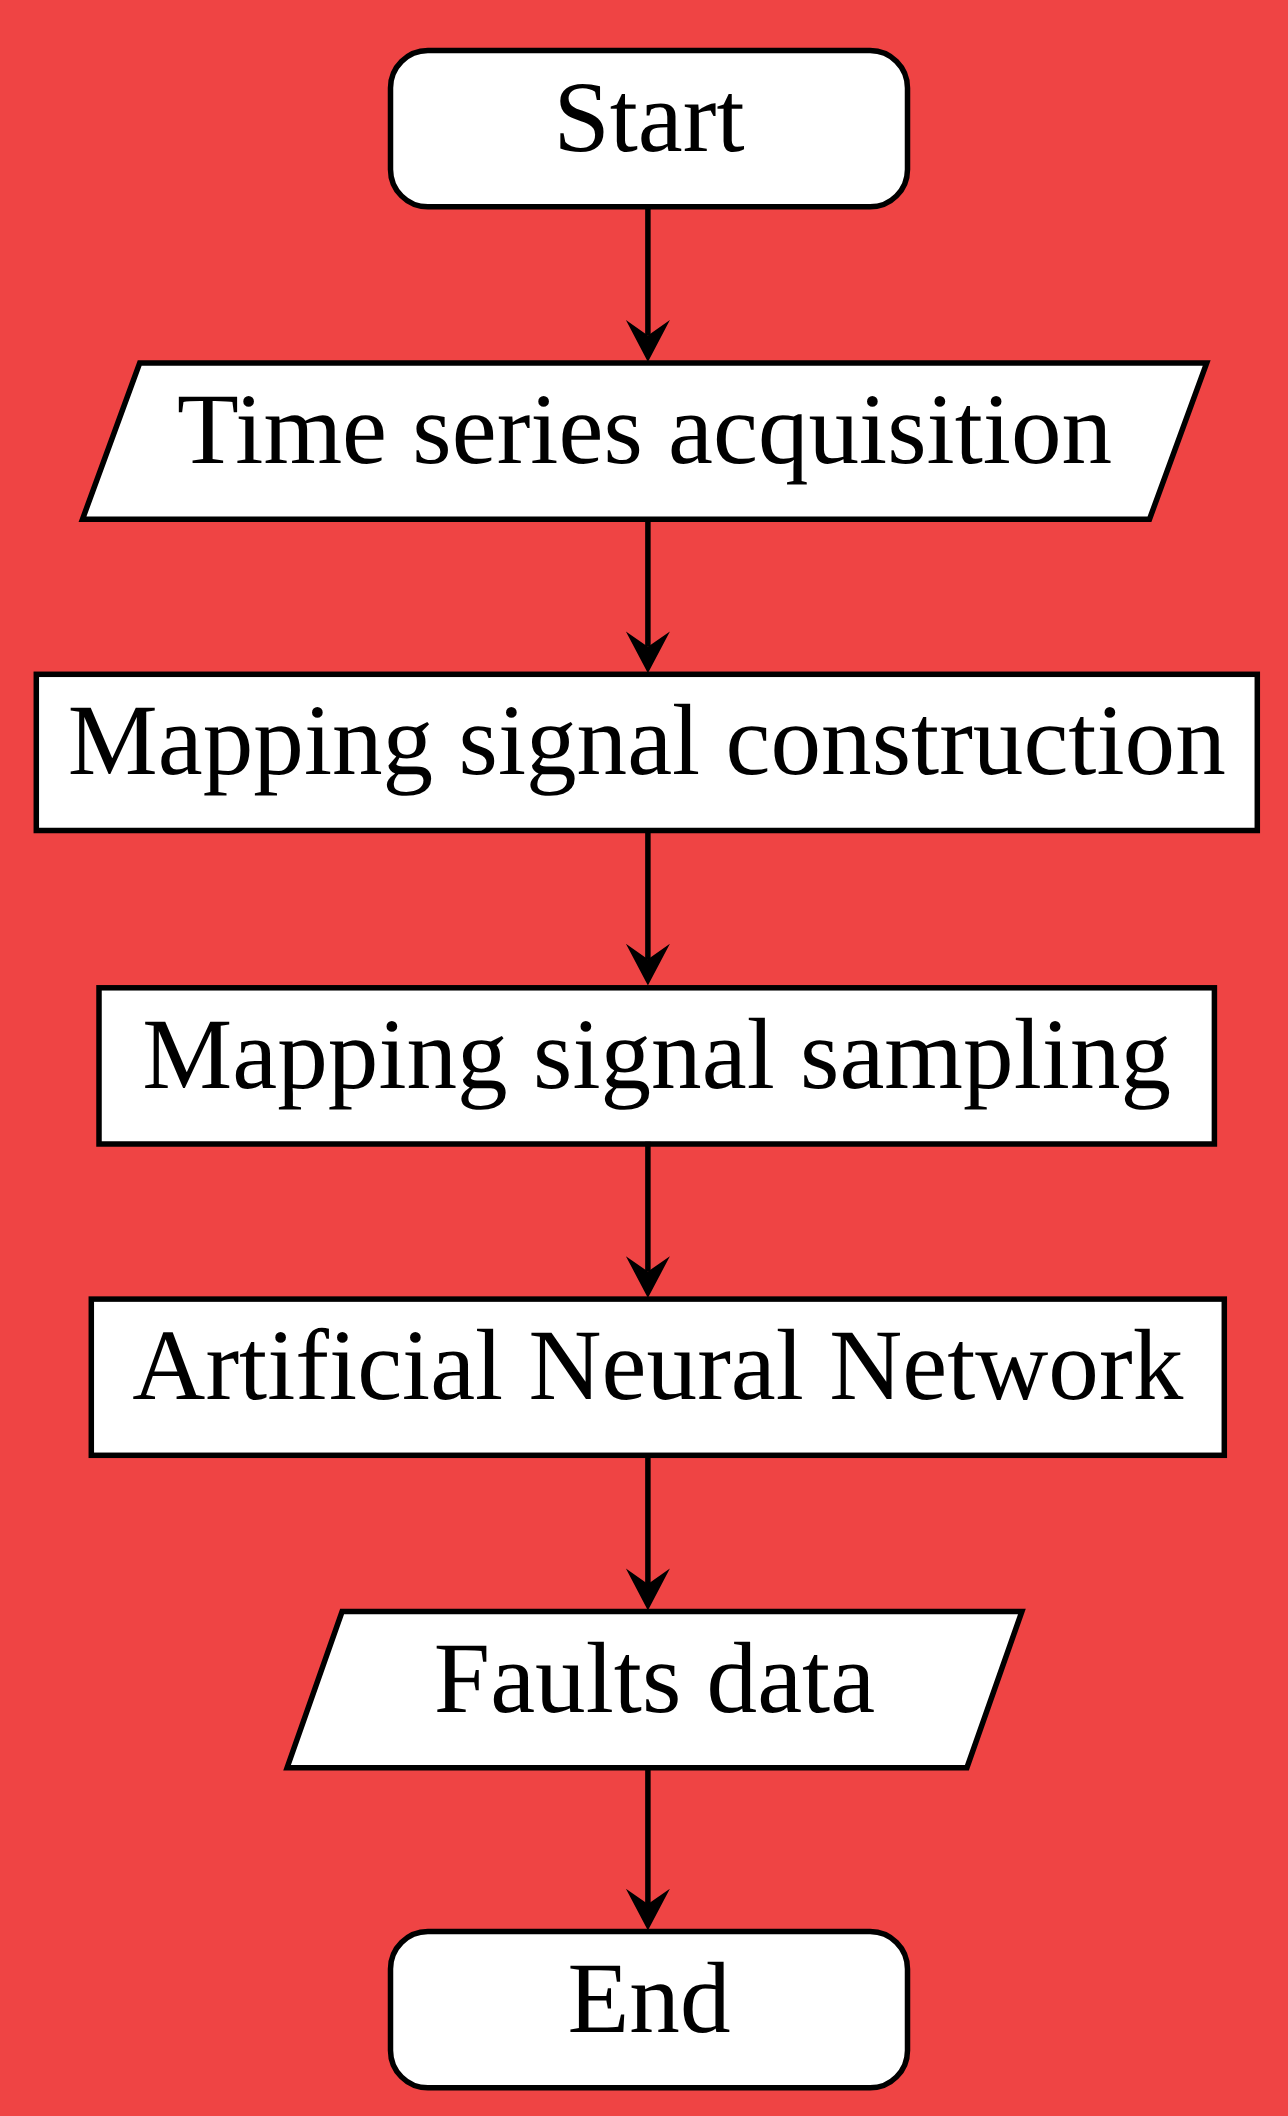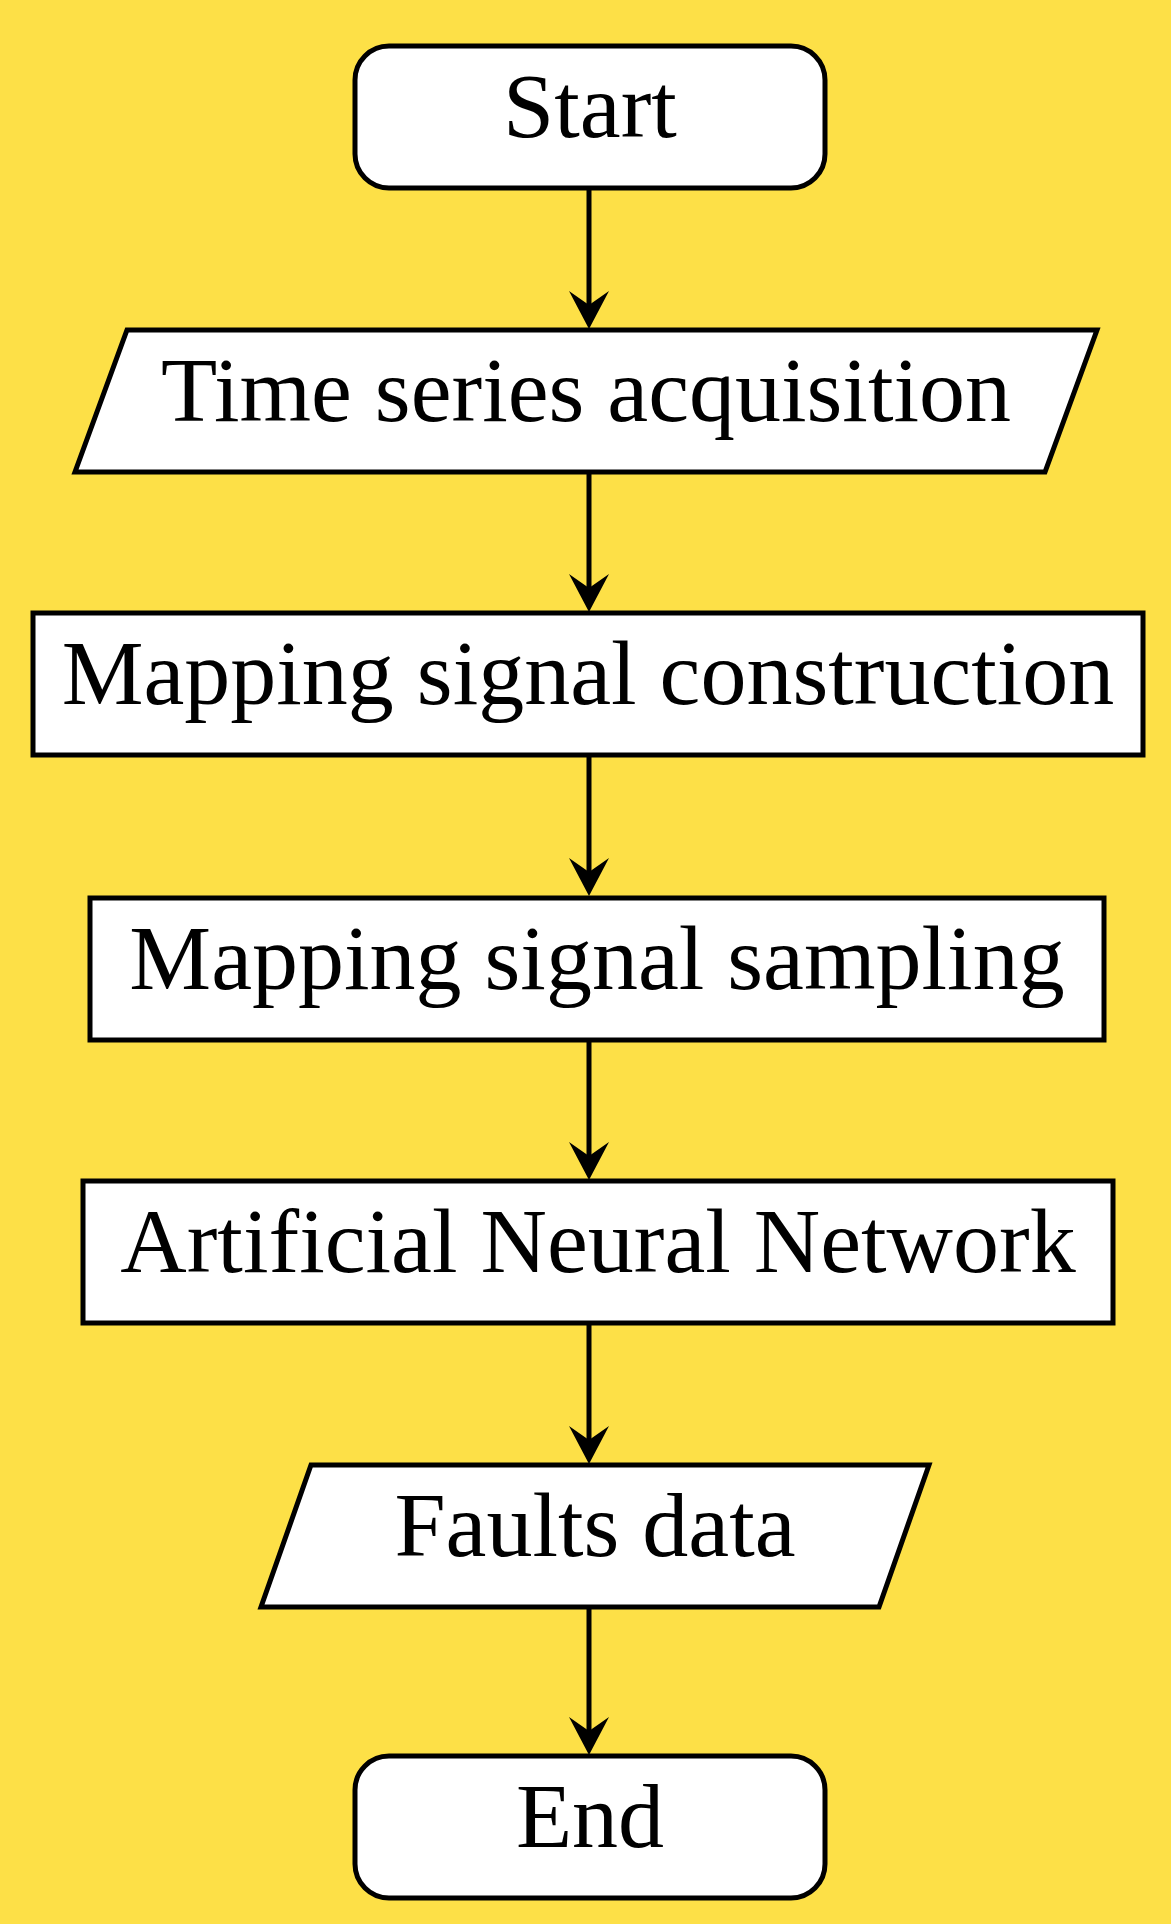--- a/index.html
+++ b/index.html
@@ -3,21 +3,21 @@
 <meta charset="utf-8">
 <style>
   html, body {
     margin: 0;
     padding: 0;
     background: #ffffff;
   }
   .stage {
     width: 1171px;
     height: 1924px;
-    background: #fde047;
+    background: #ef4444;
     position: relative;
     overflow: hidden;
   }
   svg.flowchart {
     display: block;
     width: 1171px;
     height: 1924px;
   }
   .shape {
     fill: #ffffff;

